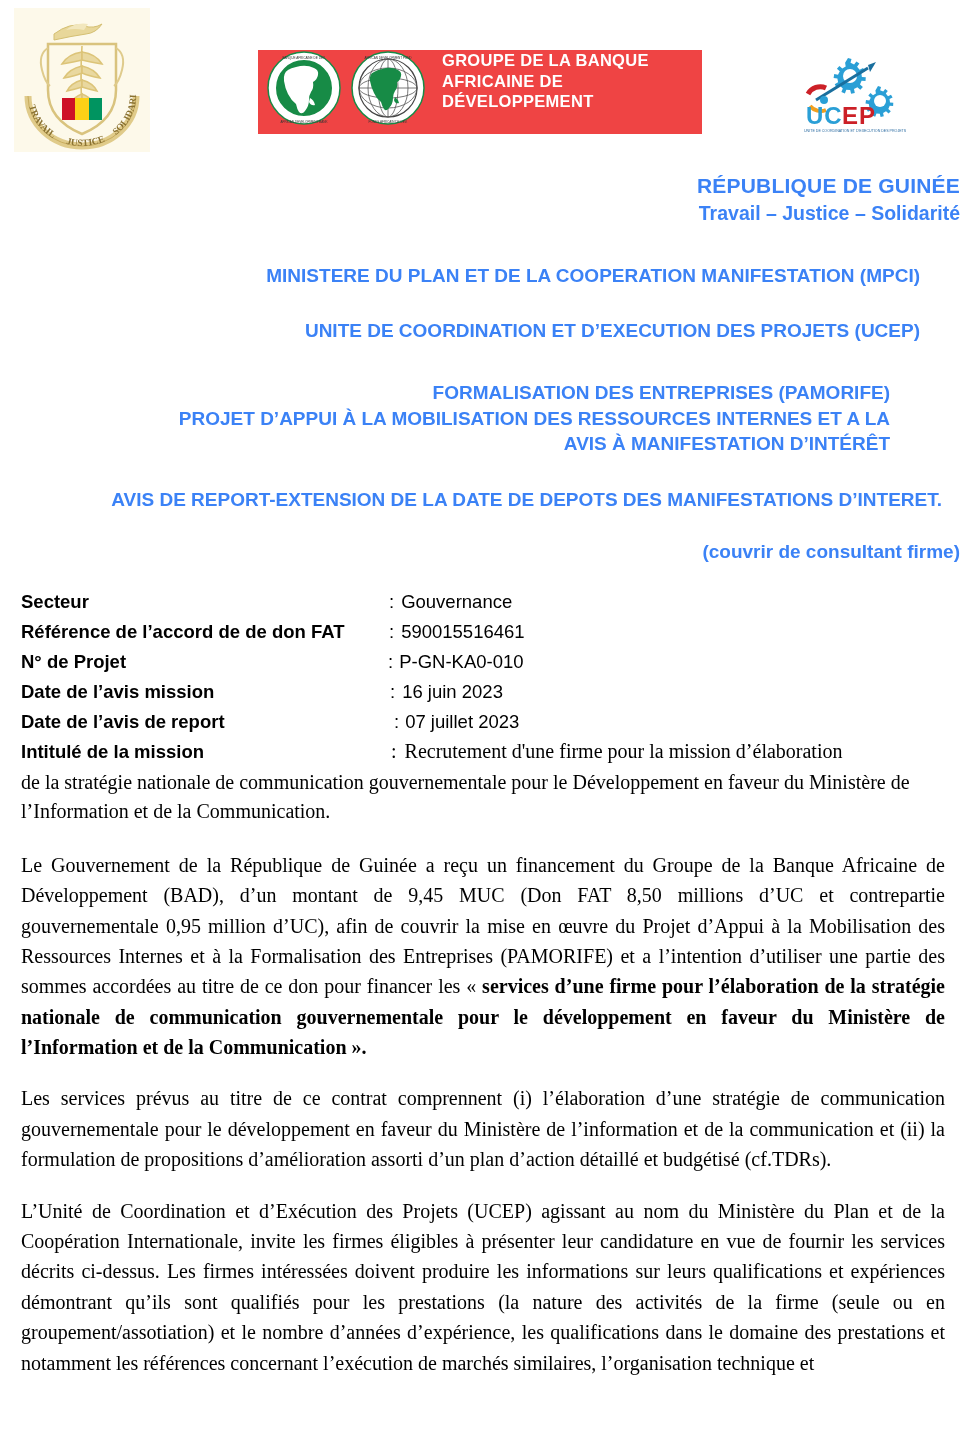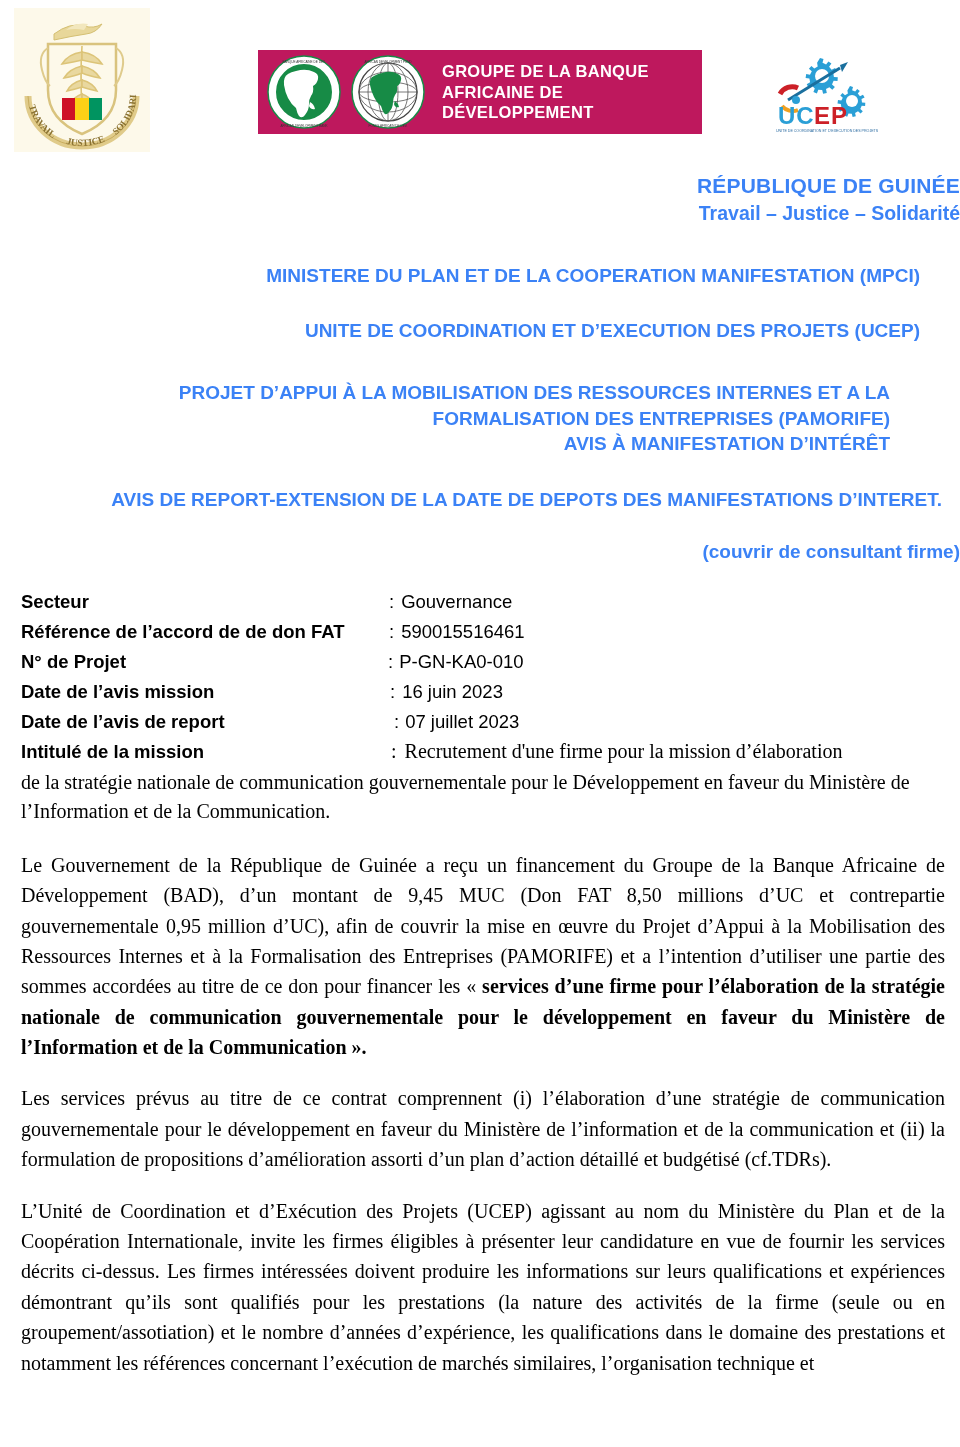--- a/index.html
+++ b/index.html
@@ -35,23 +35,23 @@
   }
   .coat-of-arms svg { display: block; width: 100%; height: 100%; }
 
   
   .afdb-banner {
     position: absolute;
     left: 258px;
     top: 50px;
     width: 444px;
     height: 84px;
-    background: #be185d;
+    background: #ef4444;
     display: flex;
-    align-items: center;
+    align-items: flex-start;
   }
   .afdb-seal {
     width: 76px;
     height: 76px;
     flex: 0 0 auto;
     margin-left: 8px;
   }
   .afdb-seal svg { display:block; width: 100%; height: 100%; }
   .afdb-text {
     margin-left: 16px;
@@ -59,21 +59,21 @@
     font-family: "Liberation Sans", sans-serif;
     font-weight: bold;
     font-size: 16.5px;
     line-height: 1.25;
     letter-spacing: 0.3px;
   }
 
   
   .ucep-logo {
     position: absolute;
-    left: 762px;
+    left: 790px;
     top: 52px;
     width: 118px;
     height: 86px;
   }
   .ucep-logo svg { display:block; width:100%; height:100%; }
 
   
   .headings {
     text-align: right;
     font-family: "Liberation Sans", sans-serif;
@@ -313,22 +313,22 @@
       </svg>
     </div>
   </div>
 
   <div class="headings">
     <div class="h-republique">RÉPUBLIQUE DE GUINÉE</div>
     <div class="h-devise">Travail – Justice – Solidarité</div>
     <div class="h-ministere">MINISTERE DU PLAN ET DE LA COOPERATION MANIFESTATION (MPCI)</div>
     <div class="h-unite">UNITE DE COORDINATION ET D’EXECUTION DES PROJETS (UCEP)</div>
     <div class="h-projet">
+      <div>FORMALISATION DES ENTREPRISES (PAMORIFE)</div>
       <div>PROJET D’APPUI À LA MOBILISATION DES RESSOURCES INTERNES ET A LA</div>
-      <div>FORMALISATION DES ENTREPRISES (PAMORIFE)</div>
       <div class="h-avis-mi">AVIS À MANIFESTATION D’INTÉRÊT</div>
     </div>
     <div class="h-report">AVIS DE REPORT-EXTENSION DE LA DATE DE DEPOTS DES MANIFESTATIONS D’INTERET.</div>
     <div class="h-services">(couvrir de consultant firme)</div>
   </div>
 
   <div class="meta">
 
     <div class="meta-row r1">
       <span class="meta-label">Secteur</span>

